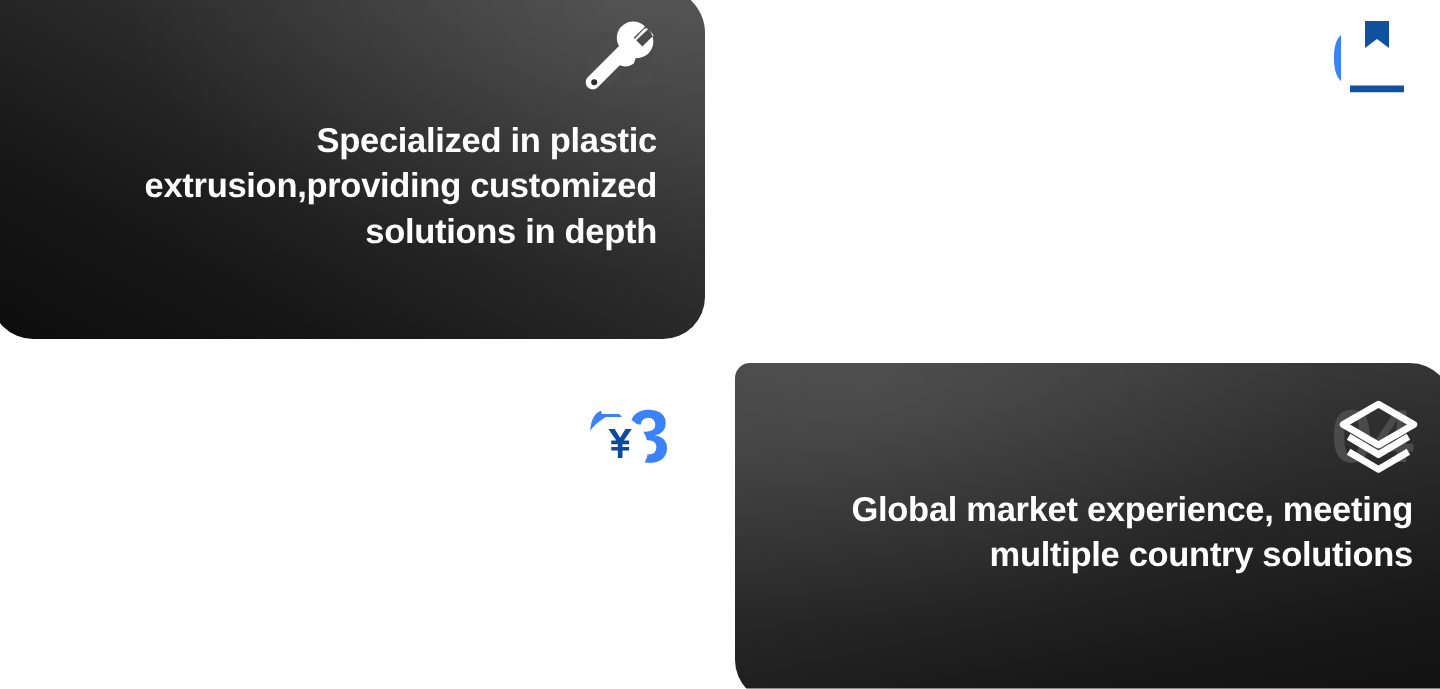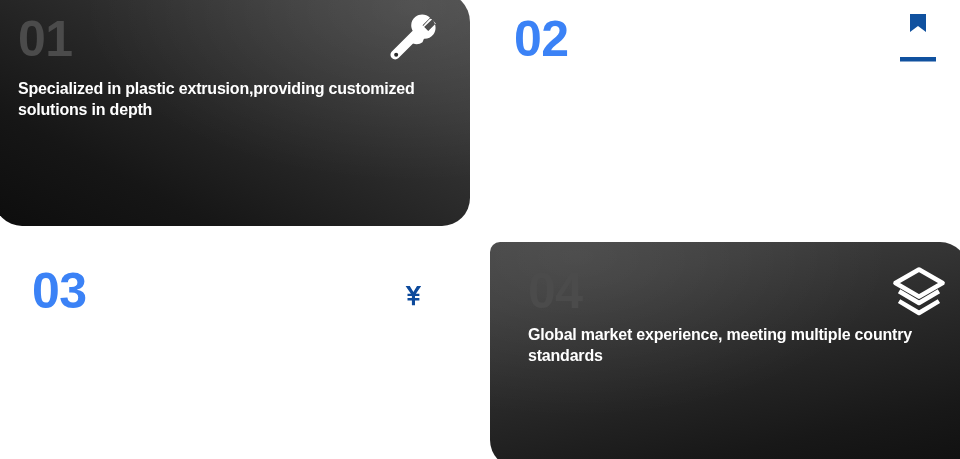--- a/index.html
+++ b/index.html
@@ -13,20 +13,21 @@
     overflow: hidden;
     font-family: "Liberation Sans", sans-serif;
     -webkit-font-smoothing: antialiased;
   }
 
   .feature-grid {
     position: relative;
     width: 960px;
     height: 459px;
     background: #ffffff;
+    text-align: right;
   }
 
   .card {
     position: absolute;
     overflow: hidden;
     box-sizing: border-box;
   }
 
   
   .card--01 {
@@ -101,21 +102,21 @@
     user-select: none;
   }
   .card--dark .card__number { color: #4b4b4b; }
   .card--blue .card__number { color: #3b82f6; }
   .card--03 .card__number { margin-bottom: 10px; }
   .card--04 .card__number { margin-bottom: 8px; }
 
   .card__title {
     margin: 0;
     color: #ffffff;
-    font-size: 16px;
+    font-size: 23px;
     font-weight: 700;
     line-height: 1.32;
     letter-spacing: -0.2px;
     max-width: 420px;
   }
   .card--03 .card__title { font-size: 23px; max-width: 380px; }
 
   
   .card__icon {
     position: absolute;
@@ -176,21 +177,21 @@
           <path fill="#ffffff" d="M20 16h14c6 3.5 14 9.5 14 21.5 0 11-9 18.5-21 18.5S6 48.5 6 37.5C6 25.5 14 19.5 20 16z"></path>
           <path fill="#0d4a9c" d="M26.9 31.7L21.6 24h4.2l3.6 5.9 3.6-5.9h4.2l-5.3 7.7h3.5v2.4h-4.4v1.9h4.4v2.4h-4.4v4.9h-3.1v-4.9h-4.4v-2.4h4.4v-1.9h-4.4v-2.4z"></path>
         </svg>
       </div>
     </div>
   </div>
 
   <div class="card card--04 card--dark">
     <div class="card__body">
       <div class="card__number">04</div>
-      <h3 class="card__title">Global market experience, meeting multiple country standards</h3>
+      <h3 class="card__title">Global market experience, meeting multiple country solutions</h3>
       <div class="card__icon">
         <svg width="58" height="58" viewBox="0 0 64 64" aria-hidden="true">
           <path fill="none" stroke="#ffffff" stroke-width="5" stroke-linejoin="round" d="M32 6 L58 21 L32 36 L6 21 Z"></path>
           <path fill="none" stroke="#ffffff" stroke-width="5" stroke-linejoin="round" d="M10 30 L32 43 L54 30"></path>
           <path fill="none" stroke="#ffffff" stroke-width="5" stroke-linejoin="round" d="M10 41 L32 54 L54 41"></path>
         </svg>
       </div>
     </div>
   </div>
 

